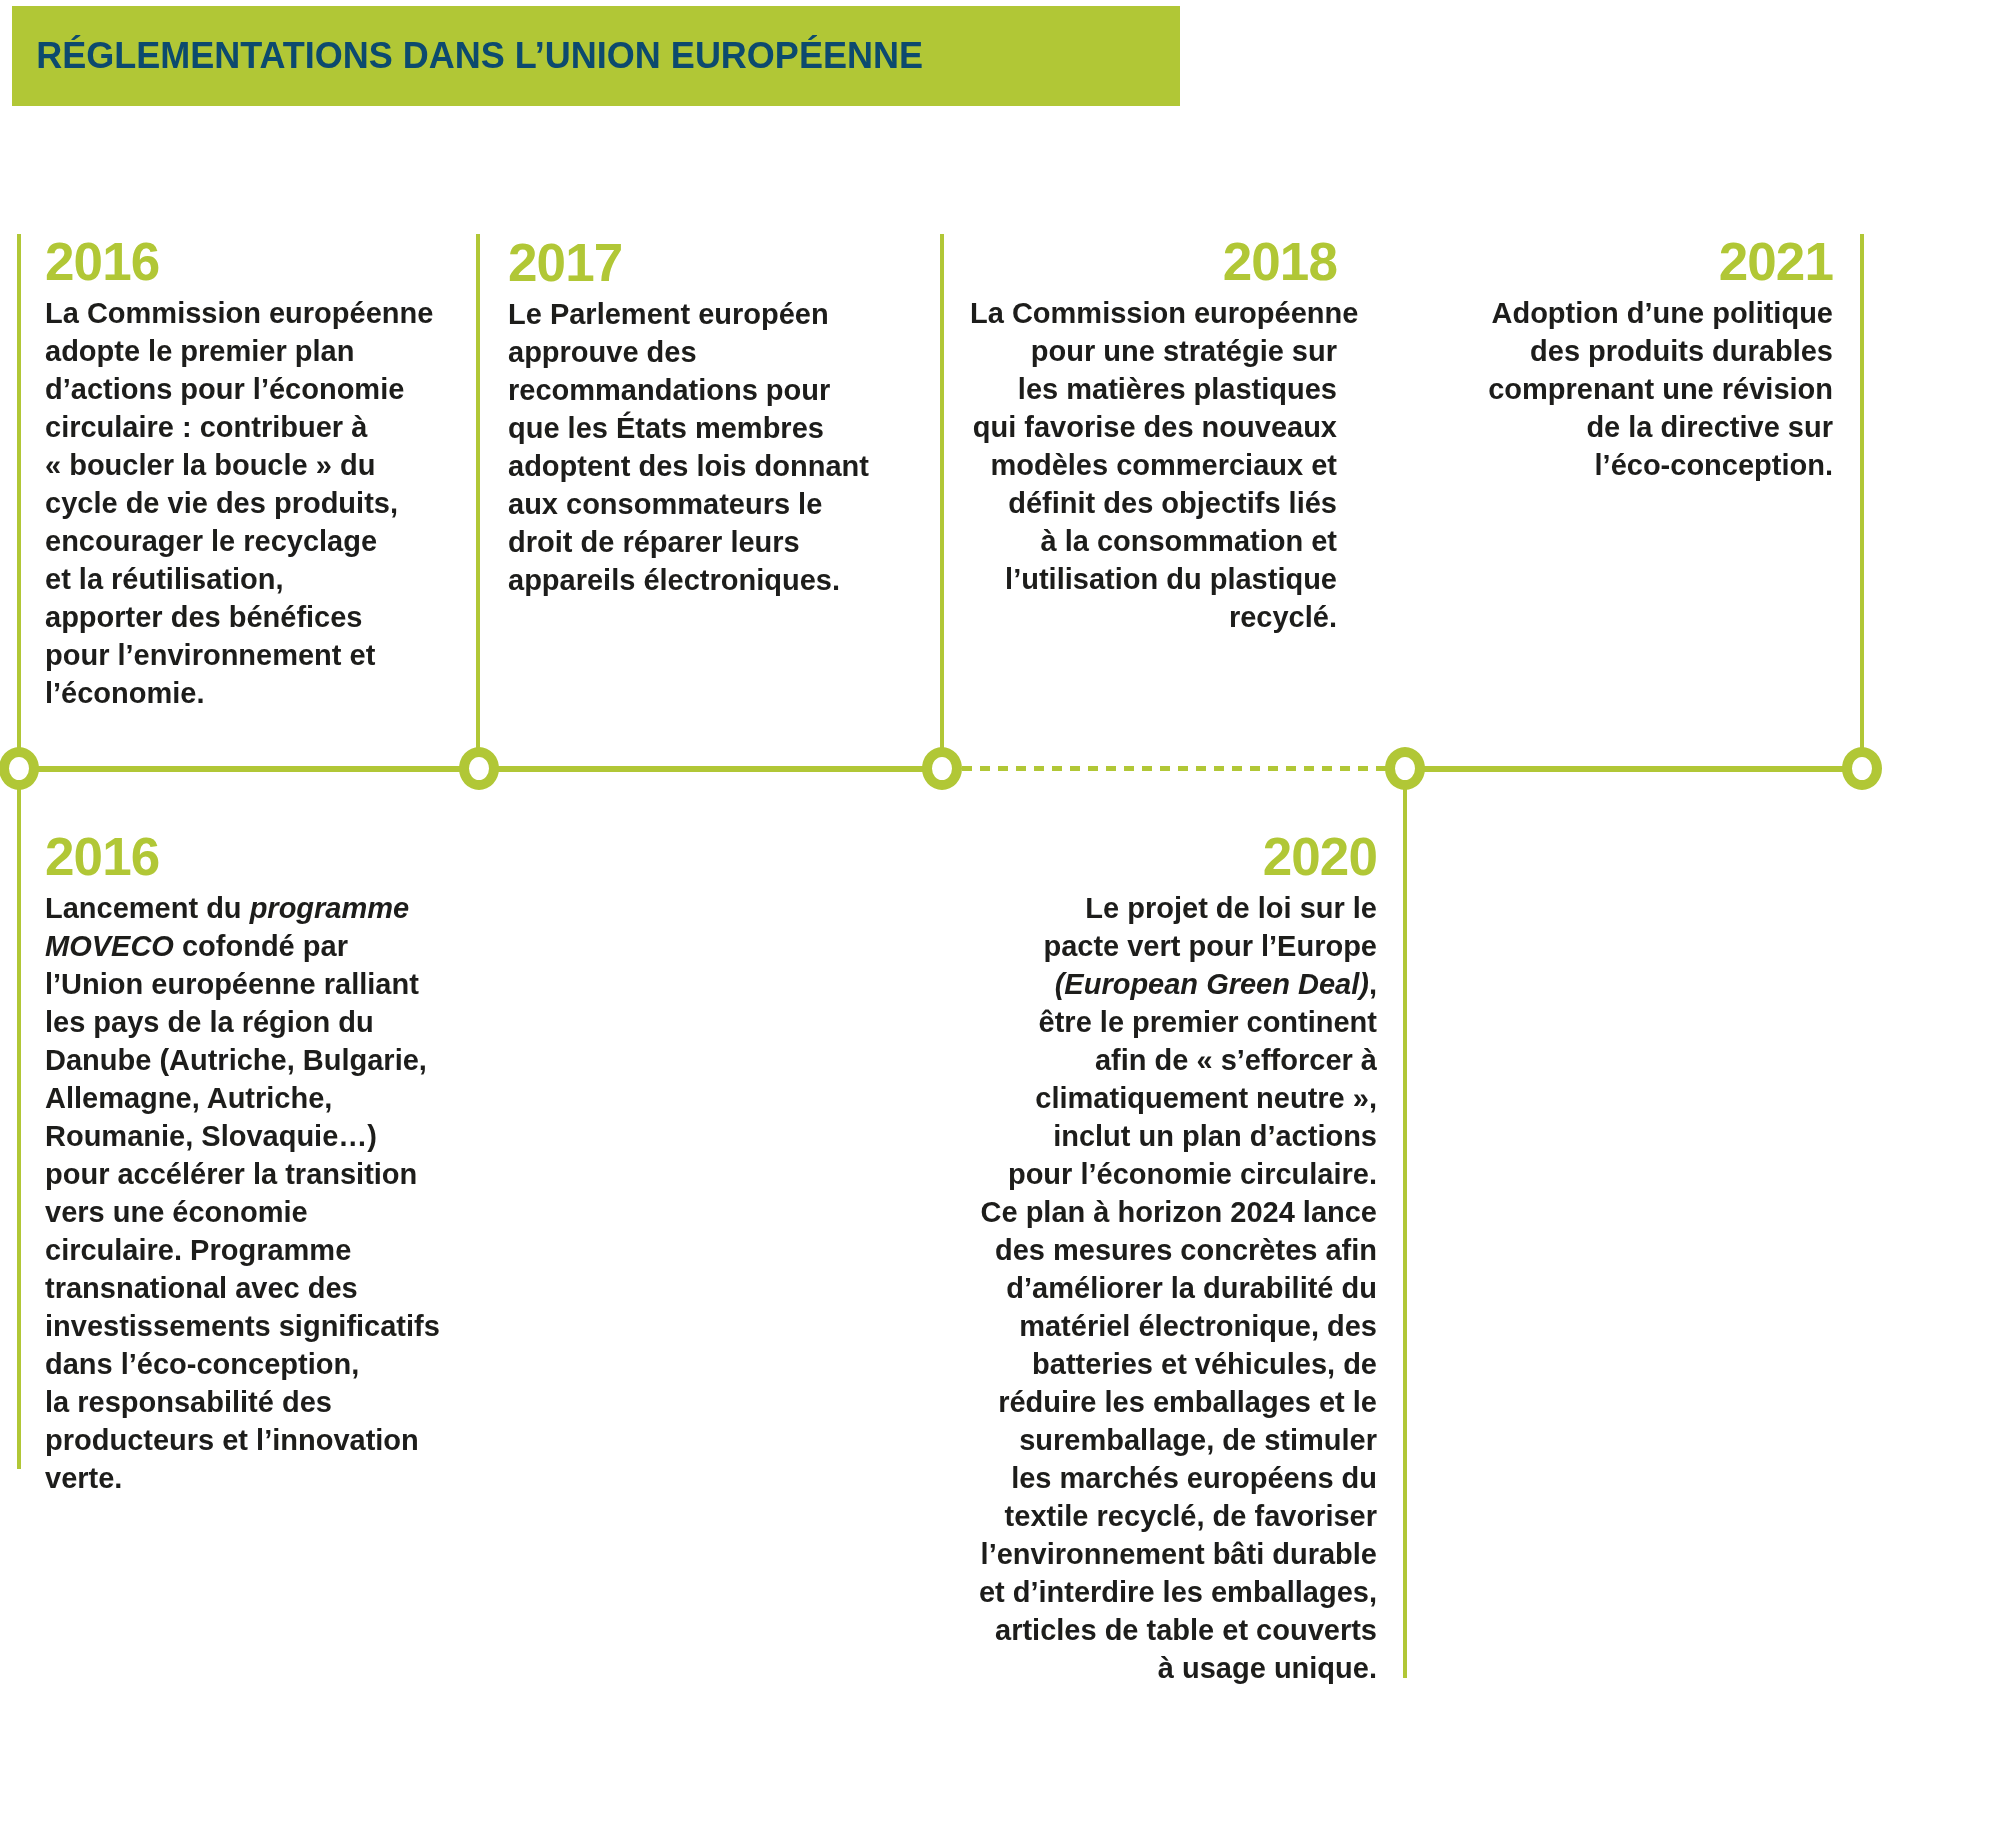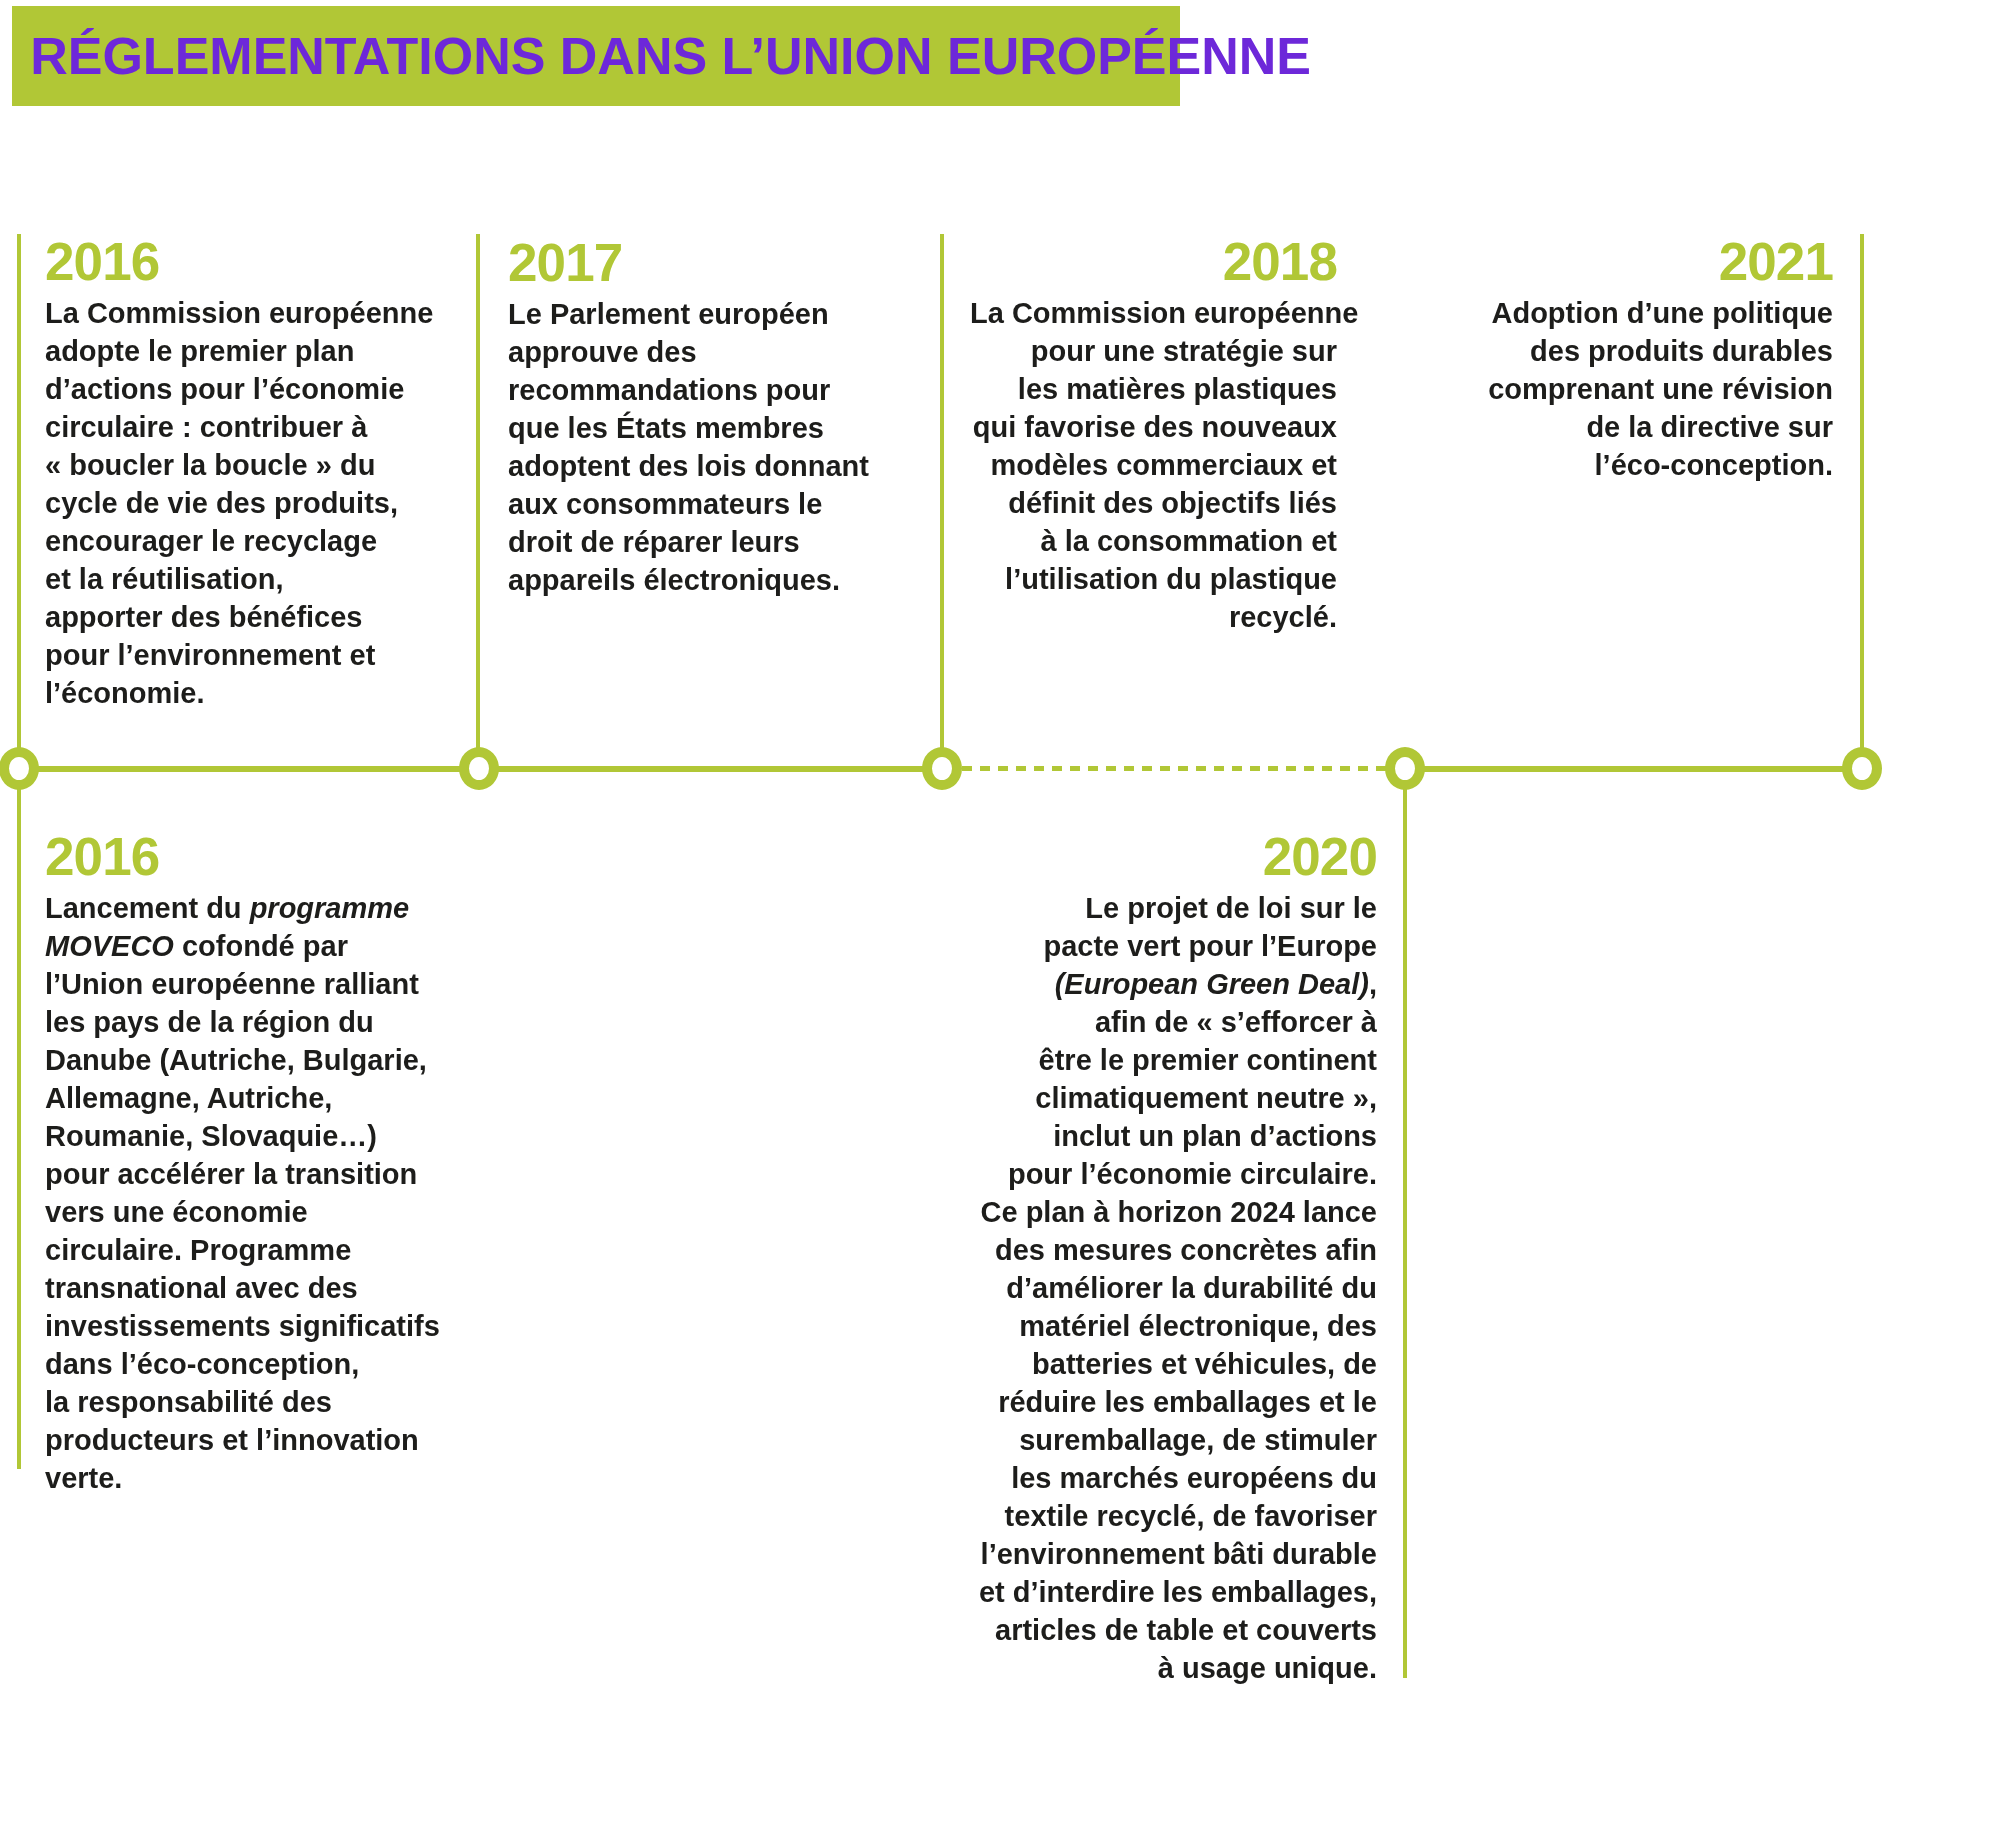--- a/index.html
+++ b/index.html
@@ -11,22 +11,22 @@
     color:var(--ink,#1d1d1b);
     overflow:hidden;
   }
   
   .banner{
     position:absolute;left:12.2px;top:5.6px;width:1168px;height:100px;
     background:var(--green,#b1c736);
     display:flex;align-items:center;
   }
   .banner-title{
-    color:#6d28d9;font-weight:bold;font-size:52px;letter-spacing:0px;
-    padding-left:18px;white-space:nowrap;
+    color:#0c4a6e;font-weight:bold;font-size:36px;letter-spacing:0px;
+    padding-left:24px;white-space:nowrap;
   }
   
   .hline{position:absolute;top:766px;height:5.6px;background:var(--green,#b1c736);}
   .hline-dashed{
     position:absolute;top:766px;height:4.7px;
     background:repeating-linear-gradient(to right,var(--green,#b1c736) 0 10.4px,transparent 10.4px 18px);
   }
   
   .vline{position:absolute;width:3.8px;background:var(--green,#b1c736);}
   
@@ -153,22 +153,22 @@
         <div class="line"><span>verte.</span></div>
       </div>
   </div>
 
   <div class="event align-right" style="right:624px;top:827px;width:508px;">
     <span class="year">2020</span>
     <div class="body">
         <div class="line"><span>Le projet de loi sur le</span></div>
         <div class="line"><span>pacte vert pour l’Europe</span></div>
         <div class="line"><em>(European Green Deal)</em><span>,</span></div>
+        <div class="line"><span>être le premier continent</span></div>
         <div class="line"><span>afin de « s’efforcer à</span></div>
-        <div class="line"><span>être le premier continent</span></div>
         <div class="line"><span>climatiquement neutre »,</span></div>
         <div class="line"><span>inclut un plan d’actions</span></div>
         <div class="line"><span>pour l’économie circulaire.</span></div>
         <div class="line"><span>Ce plan à horizon 2024 lance</span></div>
         <div class="line"><span>des mesures concrètes afin</span></div>
         <div class="line"><span>d’améliorer la durabilité du</span></div>
         <div class="line"><span>matériel électronique, des</span></div>
         <div class="line"><span>batteries et véhicules, de</span></div>
         <div class="line"><span>réduire les emballages et le</span></div>
         <div class="line"><span>suremballage, de stimuler</span></div>

